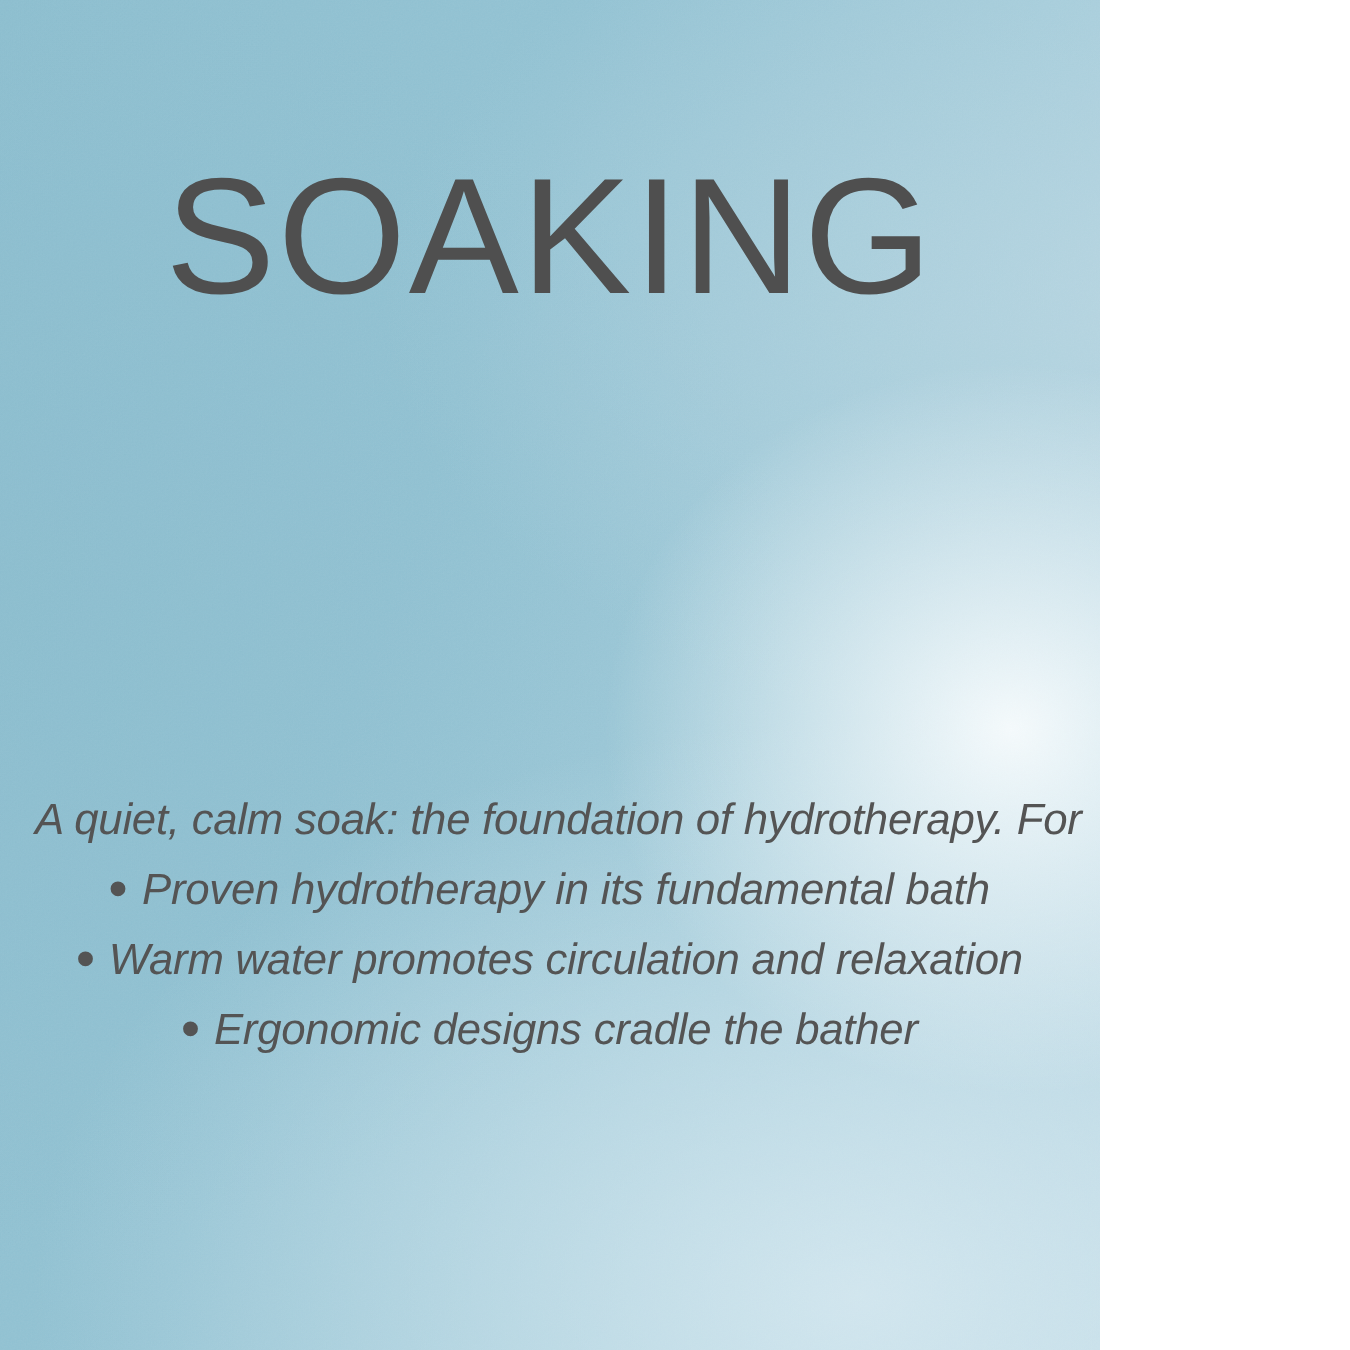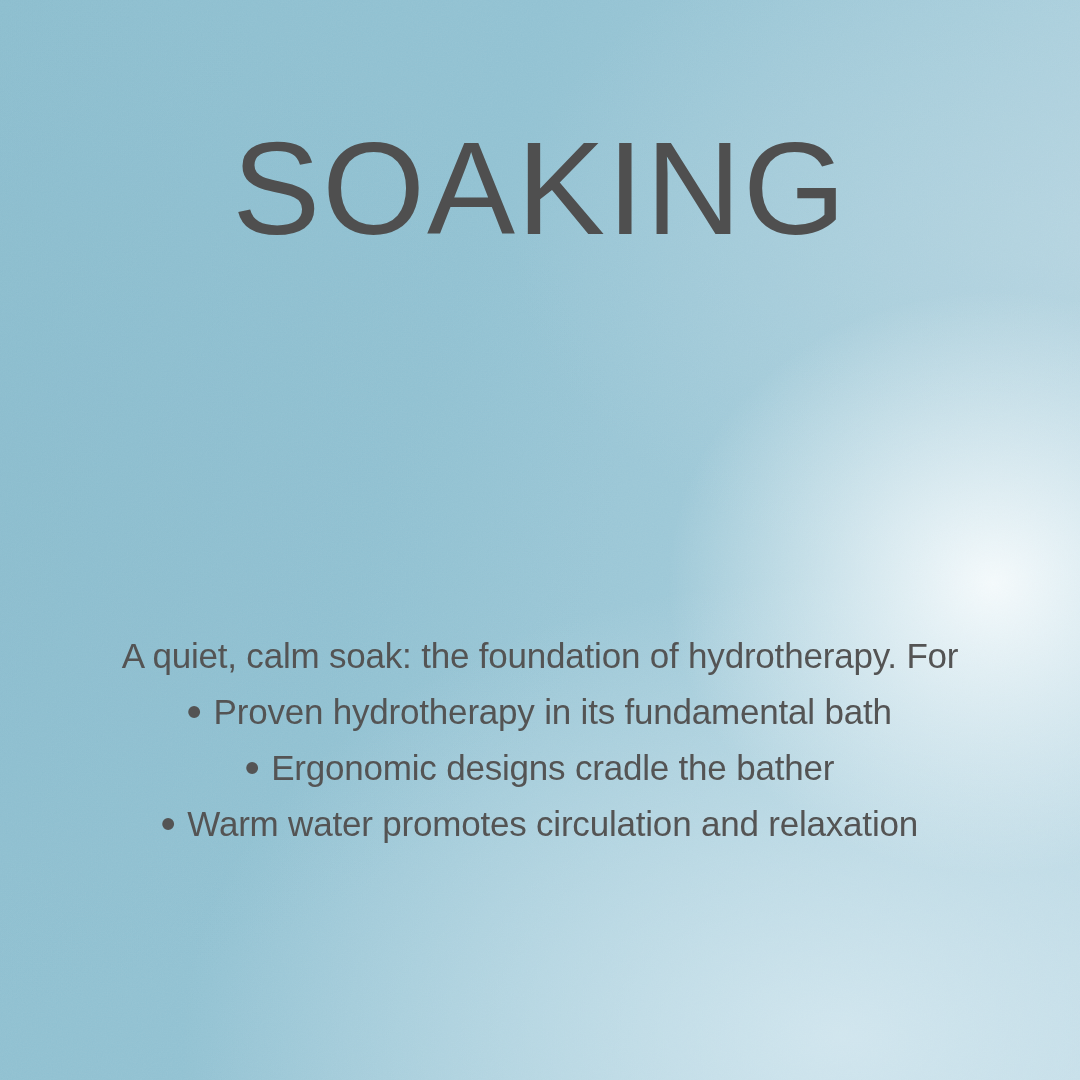--- a/index.html
+++ b/index.html
@@ -7,21 +7,21 @@
     --body-color: #545454;
   }
   * { margin: 0; padding: 0; box-sizing: border-box; }
   html, body {
     width: 1080px; height: 1080px;
     overflow: hidden;
     font-family: "Liberation Sans", sans-serif;
   }
   .canvas {
     position: relative;
-    width: 1080px; height: 1080px;
+    width: 880px; height: 1080px;
     overflow: hidden;
     
     background:
       radial-gradient(ellipse 480px 430px at 92% 54%, rgba(250,253,254,0.92) 0%, rgba(250,253,254,0.0) 68%),
       radial-gradient(ellipse 920px 640px at 78% 96%, rgba(220,236,243,0.75) 0%, rgba(220,236,243,0.0) 72%),
       radial-gradient(ellipse 860px 520px at 103% 22%, rgba(188,215,226,0.60) 0%, rgba(188,215,226,0.0) 70%),
       radial-gradient(ellipse 900px 700px at -5% 45%, rgba(134,185,203,0.55) 0%, rgba(134,185,203,0.0) 75%),
       linear-gradient(108deg, #89bccd 0%, #8fc0d1 38%, #9fc9d8 68%, #b2d3e0 100%);
   }
   .noise {
@@ -47,20 +47,21 @@
     position: absolute;
     top: 628px;
     left: 0;
     width: 100%;
     padding: 0 28px;
     text-align: center;
     font-size: 35px;
     line-height: 56px;
     letter-spacing: -0.2px;
     color: var(--body-color);
+    font-style: italic;
   }
   .line { white-space: nowrap; }
   .bullet-line { white-space: nowrap; }
   .bullet-glyph {
     display: inline-block;
     margin-right: 0.38em;
     transform: scale(1.25);
     transform-origin: center;
   }
 </style>
@@ -83,21 +84,21 @@
 
     <div>
       <div class="line">A quiet, calm soak: the foundation of hydrotherapy. For</div>
     </div>
 
     <div>
       <div class="bullet-line">
         <span class="bullet-glyph">•</span><span>Proven hydrotherapy in its fundamental bath</span>
       </div>
       <div class="bullet-line">
-        <span class="bullet-glyph">•</span><span>Ergonomic designs cradle the bather</span>
+        <span class="bullet-glyph">•</span><span>Warm water promotes circulation and relaxation</span>
       </div>
       <div class="bullet-line">
-        <span class="bullet-glyph">•</span><span>Warm water promotes circulation and relaxation</span>
+        <span class="bullet-glyph">•</span><span>Ergonomic designs cradle the bather</span>
       </div>
     </div>
 
   </div>
 </div>
 
 </body></html>

